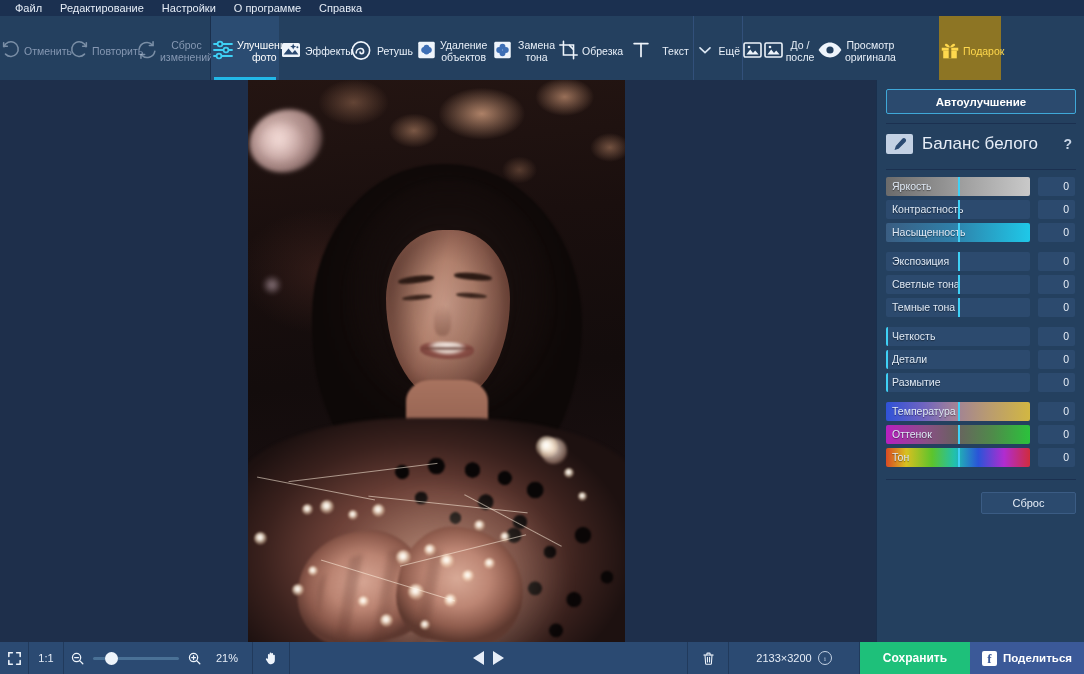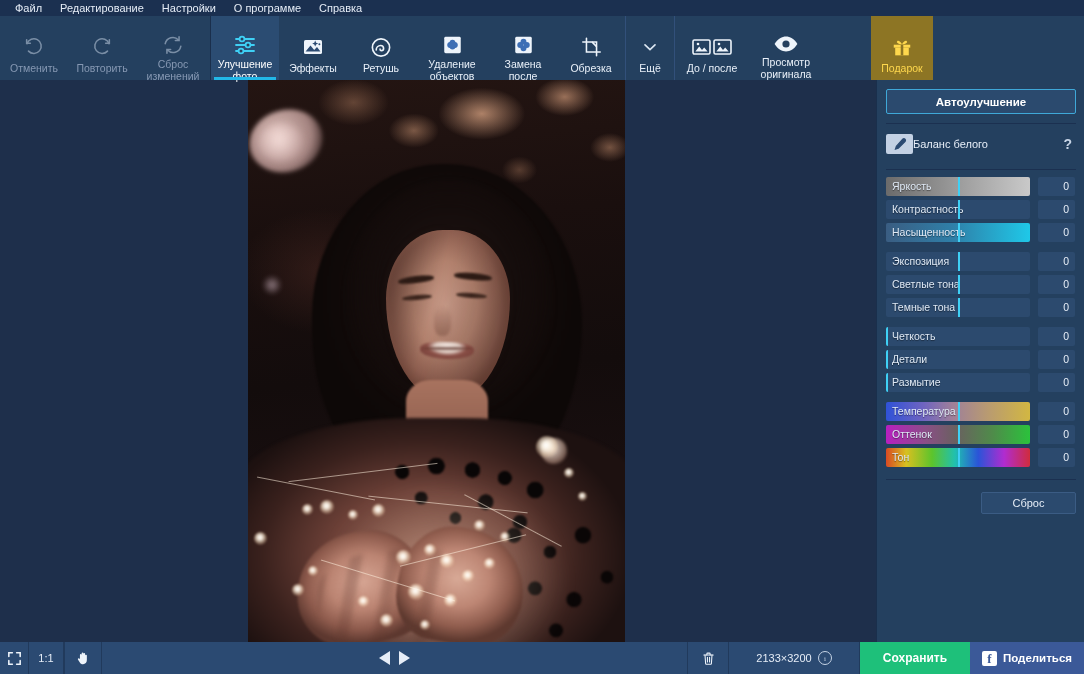--- a/index.html
+++ b/index.html
@@ -28,23 +28,23 @@
   
   .toolbar {
     position: absolute; top: 16px; left: 0; width: 1084px; height: 64px;
     background: #24405f;
     display: flex; align-items: stretch;
     z-index: 19;
   }
   .tool {
     position: relative;
     width: 68px; height: 64px;
-    display: flex; flex-direction: column;
+    display: flex; 
     align-items: center; justify-content: flex-start;
-    padding-top: 18px;
+    padding-top: 7px;
     cursor: default;
     flex: none;
   }
   .tool .ico {
     height: 26px; width: 100%;
     display: flex; align-items: center; justify-content: center;
     margin-bottom: 3px;
   }
   .tool .lbl {
     font-size: 10.5px; color: #e9f0f9; text-align: center;
@@ -279,21 +279,21 @@
     cursor: default;
   }
   .psep { height: 1px; background: #1b3050; margin: 9px 0 0 0; width: 190px; }
   .wb-row {
     display: flex; align-items: center; height: 32px; margin-top: 4px; width: 190px;
   }
   .wb-icon {
     width: 27px; height: 20px; background: #c3d1e4; border-radius: 2px;
     display: flex; align-items: center; justify-content: center; cursor: default;
   }
-  .wb-label { color: #e6edf7; font-size: 11px; flex: 1; }
+  .wb-label { color: #e6edf7; font-size: 17px; margin-left: 9px; flex: 1; }
   .wb-help { color: #c7d4e6; font-size: 14px; font-weight: bold; padding-right: 4px; cursor: default; }
 
   .group { margin-top: 7px; }
   .group + .group { margin-top: 10px; }
   .srow { display: flex; align-items: center; margin-bottom: 4px; }
   .slider {
     position: relative; width: 148px; height: 19px;
     background: #2c4a6e; border-radius: 2px; overflow: hidden; cursor: default;
   }
   .slider .fill { position: absolute; inset: 0; }
@@ -470,34 +470,43 @@
       <div class="ico">
         <svg width="23" height="22" viewBox="0 0 24 24">
           <rect x="3" y="3" width="18" height="18" rx="1.6" fill="#eef4fb"></rect>
           <circle cx="12" cy="8.4" r="3.2" fill="#3e6fb5"></circle>
           <circle cx="12" cy="15.6" r="3.2" fill="#3e6fb5"></circle>
           <circle cx="8.4" cy="12" r="3.2" fill="#3e6fb5"></circle>
           <circle cx="15.6" cy="12" r="3.2" fill="#3e6fb5"></circle>
         </svg>
       </div>
       <div class="lbl">Замена
-после</div>
+тона</div>
     </div>
 
     <div class="tool">
       <div class="ico">
         <svg width="23" height="22" viewBox="0 0 24 24" fill="none" stroke="#eef4fb" stroke-width="1.7" stroke-linecap="round">
           <path d="M6.5 2.5 L6.5 17.5 L21.5 17.5"></path>
           <path d="M2.5 6.5 L17.5 6.5 L17.5 21.5"></path>
           <path d="M13 7 L17.3 11.3"></path>
         </svg>
       </div>
       <div class="lbl">Обрезка</div>
     </div>
 
+    <div class="tool">
+      <div class="ico">
+        <svg width="22" height="22" viewBox="0 0 24 24" fill="none" stroke="#eef4fb" stroke-width="1.9" stroke-linecap="round">
+          <line x1="4.5" y1="5" x2="19.5" y2="5"></line>
+          <line x1="12" y1="5" x2="12" y2="19"></line>
+        </svg>
+      </div>
+      <div class="lbl">Текст</div>
+    </div>
 
 
     <div class="tbsep lite"></div>
 
     <div class="tool narrow">
       <div class="ico">
         <svg width="20" height="20" viewBox="0 0 24 24" fill="none" stroke="#dce7f3" stroke-width="2" stroke-linecap="round">
           <path d="M6 9.5 L12 15 L18 9.5"></path>
         </svg>
       </div>
@@ -743,20 +752,41 @@
         <svg width="17" height="17" viewBox="0 0 24 24" fill="none" stroke="#eef4fb" stroke-width="2.2" stroke-linecap="round">
           <path d="M4 9 L4 4 L9 4 M15 4 L20 4 L20 9 M20 15 L20 20 L15 20 M9 20 L4 20 L4 15"></path>
         </svg>
       </div>
     </div>
     <div class="bsep"></div>
 
     <div class="bcell" style="width:34px;">1:1</div>
     <div class="bsep"></div>
 
+    <div class="bcell" style="padding:0 6px;">
+      <div>
+        <svg width="15" height="15" viewBox="0 0 24 24" fill="none" stroke="#eef4fb" stroke-width="2" stroke-linecap="round">
+          <circle cx="10.5" cy="10.5" r="6.6"></circle>
+          <line x1="15.4" y1="15.4" x2="20.5" y2="20.5"></line>
+          <line x1="7.4" y1="10.5" x2="13.6" y2="10.5"></line>
+        </svg>
+      </div>
+      <div class="zoom-track">
+        <div class="zoom-knob"></div>
+      </div>
+      <div>
+        <svg width="15" height="15" viewBox="0 0 24 24" fill="none" stroke="#eef4fb" stroke-width="2" stroke-linecap="round">
+          <circle cx="10.5" cy="10.5" r="6.6"></circle>
+          <line x1="15.4" y1="15.4" x2="20.5" y2="20.5"></line>
+          <line x1="7.4" y1="10.5" x2="13.6" y2="10.5"></line>
+          <line x1="10.5" y1="7.4" x2="10.5" y2="13.6"></line>
+        </svg>
+      </div>
+      <div style="width:38px;text-align:center;color:#e6edf7;font-size:11px;margin-left:6px;">21%</div>
+    </div>
     <div class="bsep"></div>
 
     <div class="bcell" style="width:36px;">
       <div>
         <svg width="16" height="17" viewBox="0 0 24 24" fill="#eef4fb">
           <path d="M7.4 12.5 V6.6 a1.3 1.3 0 0 1 2.6 0 V11 V4.3 a1.3 1.3 0 0 1 2.6 0 V11 V5.1 a1.3 1.3 0 0 1 2.6 0 V11 V7.6 a1.3 1.3 0 0 1 2.6 0 V14.4 c0 3.5 -2.3 6.2 -5.6 6.2 c-2.6 0 -4 -1.1 -5.2 -3.1 L4.6 14 a1.3 1.3 0 0 1 2 -1.7 Z"></path>
         </svg>
       </div>
     </div>
     <div class="bsep"></div>

